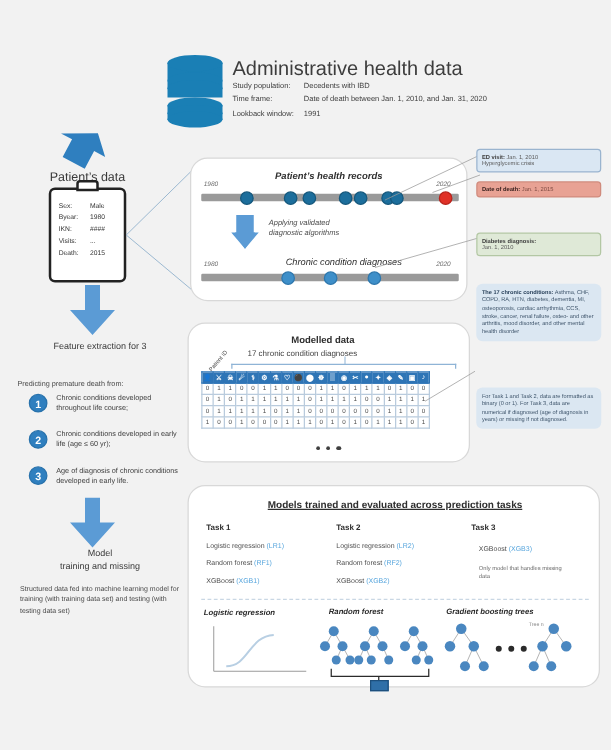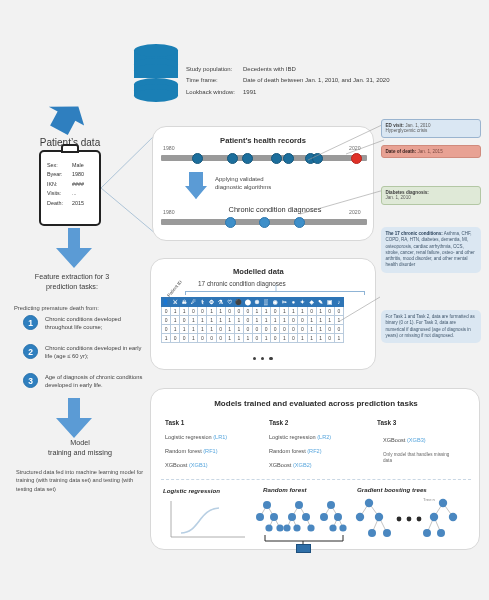--- a/index.html
+++ b/index.html
@@ -143,20 +143,21 @@
     <div class="disc" style="top:0;"></div>
     <div class="disc" style="top:14px;"></div>
     <div class="body" style="top:20px;height:14px;"></div>
     <div class="disc" style="top:20px;"></div>
     <div class="disc" style="top:34px;"></div>
     <div class="body" style="top:40px;height:12px;"></div>
     <div class="disc" style="top:40px;"></div>
     <div class="disc" style="top:45px;"></div>
   </div>
 
+  <div class="abs" style="left:186px; top:47px;">Administrative health data</div>
 
   <div class="abs" style="left:186px; top:64px; width:300px;">
     <div style="display:flex; font-size:6px; line-height:1.9;">
       <div>
         <div>Study population:</div>
         <div>Time frame:</div>
         <div>Lookback window:</div>
       </div>
       <div style="margin-left:8px;">
         <div>Decedents with IBD</div>
@@ -197,21 +198,21 @@
           <span class="val">2015</span>
         </div>
     </div>
   </div>
 
   <svg class="abs" style="left:98px; top:130px;" width="62" height="110">
     <line x1="3" y1="58" x2="58" y2="4" stroke="#8fb0cc" stroke-width="0.7"></line>
     <line x1="3" y1="58" x2="58" y2="104" stroke="#8fb0cc" stroke-width="0.7"></line>
   </svg>
 
-  <div class="abs card" style="left:152px; top:126px; width:222px; height:115px;">
+  <div class="abs card" style="left:152px; top:126px; width:222px; height:115px;font-style:italic;">
 
     <div class="abs center ttl-md" style="left:40px; top:9px; width:140px;">Patient’s health records</div>
 
     <div class="yr" style="left:10px; top:18px;">1980</div>
     <div class="yr" style="left:196px; top:18px;">2020</div>
 
     <div class="tl-bar" style="left:8px; top:28px; width:206px;"></div>
     <div class="node" style="left:39px; top:26px;"></div>
     <div class="node" style="left:74px; top:26px;"></div>
     <div class="node" style="left:89px; top:26px;"></div>
@@ -268,23 +269,22 @@
   </div>
 
   <div class="abs infobox" style="left:381px; top:310px; width:100px;">
     <span>For Task 1 and Task 2, data are formatted as binary (0 or 1). For Task 3, data are numerical if diagnosed (age of diagnosis in years) or missing if not diagnosed.</span>
   </div>
 
   <svg class="abs" style="left:18px; top:228px;" width="110" height="42">
     <polygon points="62,0 62,20 74,20 56,40 38,20 50,20 50,0" fill="#5b9bd5"></polygon>
   </svg>
 
-  <div class="abs center" style="left:4px; top:272px; width:136px; font-size:7.2px; line-height:1.45; color:#3a3a3a;text-align:center;">
+  <div class="abs center" style="left:12px; top:272px; width:136px; font-size:7.2px; line-height:1.45; color:#3a3a3a;text-align:center;">
     <div>Feature extraction for 3</div>
-    <div>prediction tasks:</div>
   </div>
 
   <div class="abs" style="left:14px; top:305px; width:136px; font-size:5.8px; color:#4a4a4a;">Predicting premature death from:</div>
 
   <div class="numc" style="left:23px; top:315px;">1</div>
   <div class="abs" style="left:45px; top:315px; width:104px; font-size:5.8px; line-height:1.42; color:#3f3f3f;">Chronic conditions developed throughout life course;</div>
 
   <div class="numc" style="left:23px; top:344px;">2</div>
   <div class="abs" style="left:45px; top:344px; width:104px; font-size:5.8px; line-height:1.42; color:#3f3f3f;">Chronic conditions developed in early life (age ≤ 60 yr);</div>
 
@@ -439,21 +439,21 @@
         <i></i>
     </div>
   </div>
 
   <svg class="abs" style="left:340px; top:295px;" width="44" height="30">
     <line x1="0" y1="26" x2="40" y2="2" stroke="#9a9a9a" stroke-width="0.6"></line>
   </svg>
 
   <div class="abs card" style="left:150px; top:388px; width:330px; height:162px;">
 
-    <div class="abs ttl-md" style="left:24px; top:10px; width:282px; text-align:center; font-size:8px;">Models trained and evaluated across prediction tasks</div>
+    <div class="abs ttl-md" style="left:24px; top:10px; width:282px; text-align:center; font-size:8px;text-decoration:underline;">Models trained and evaluated across prediction tasks</div>
 
     <div class="abs model-col-h" style="left:14px; top:30px;">Task 1</div>
     <div class="abs model-line" style="left:14px; top:45px;">
       <span>Logistic regression </span><span class="abbr">(LR1)</span>
     </div>
     <div class="abs model-line" style="left:14px; top:59px;">
       <span>Random forest </span><span class="abbr">(RF1)</span>
     </div>
     <div class="abs model-line" style="left:14px; top:73px;">
       <span>XGBoost </span><span class="abbr">(XGB1)</span>

